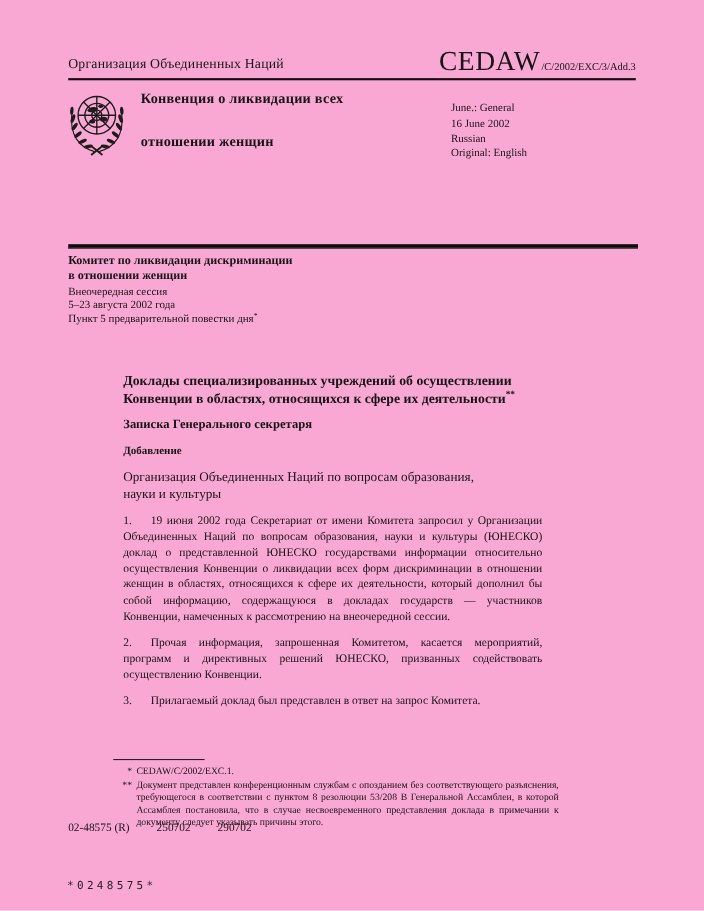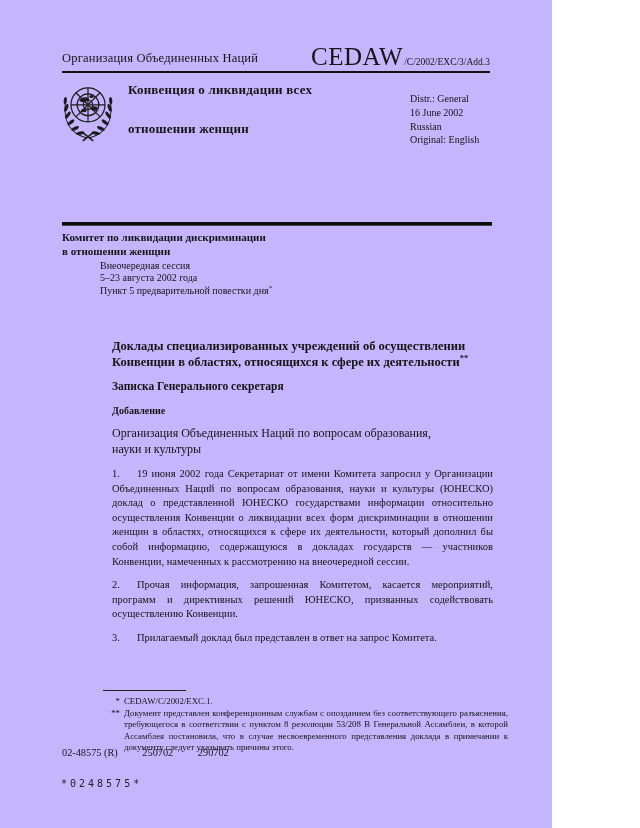--- a/index.html
+++ b/index.html
@@ -1,17 +1,17 @@
 <!DOCTYPE html>
 <html><head>
 <meta charset="utf-8">
 <style>
   html,body { margin:0; padding:0; background:#ffffff; }
   .page {
-    position:relative; width:552px; height:828px; background:#c4b5fd;
+    position:relative; width:640px; height:828px; background:#f9a8d4;
     font-family:"Liberation Serif", serif; color:#151515; overflow:hidden;
   }
   .abs { position:absolute; }
 
   
   .hdr-org { left:62px; top:51px; font-size:12.5px; letter-spacing:0.2px; }
   .hdr-symbol { right:62px; top:43px; display:flex; align-items:baseline; }
   .sym-main { font-size:25px; letter-spacing:0.5px; }
   .sym-suffix { font-size:9.5px; margin-left:1px; }
   .hdr-rule { left:62px; right:62px; top:71px; height:1.5px; background:#111; }
@@ -19,21 +19,21 @@
   
   .emblem { left:57px; top:79px; width:62px; height:64px; }
   .mast-title { left:128px; top:80px; font-size:13px; font-weight:bold; line-height:19.5px; letter-spacing:0.2px; }
   .distr { left:410px; top:92px; font-size:10px; line-height:13.8px; }
 
   .thick-rule { left:62px; right:60px; top:222px; height:2.5px; background:#0c0c0c; border-bottom:0.5px solid #444; }
 
   
   .committee { left:62px; top:231px; width:320px; }
   .c-name { font-size:11px; font-weight:bold; line-height:13.5px; margin-bottom:2px; }
-  .c-line { font-size:10px; line-height:12.3px;margin-left:38px; }
+  .c-line { font-size:10px; line-height:12.3px; }
   .c-agenda { font-size:10.5px; font-weight:bold; line-height:13.5px; margin-top:4px; }
   sup { font-size:68%; vertical-align:super; line-height:0; }
 
   
   .main-col { left:112px; top:338px; width:381px; }
   .main-col h1 { font-size:12.5px; line-height:16px; margin:0 0 10px 0; font-weight:bold; }
   .subtitle { font-size:11.5px; font-weight:bold; margin:0 0 13px 0; }
   .addendum { font-size:10px; font-weight:bold; margin:0 0 9px 0; }
   .org-title { font-size:12px; line-height:16px; font-weight:normal; margin:0 0 10px 0; }
   .body-para { font-size:10.5px; line-height:14.6px; text-align:justify; margin:0 0 9px 0; }
@@ -42,21 +42,21 @@
   
   .fn-sep { left:103px; top:690px; width:83px; height:1px; background:#222; }
   .footnotes { left:103px; top:696px; width:405px; font-size:8.8px; line-height:11.6px; }
   .fn-row { display:flex; }
   .fn-marker { width:17px; text-align:right; padding-right:4px; flex:none; }
   .fn-text { flex:1; text-align:justify; }
 
   
   .footer-line { left:62px; top:747px; font-size:10.3px; }
   .footer-line .fdate { margin-left:22px; }
-  .barcode { left:61px; top:778px; font-family:"DejaVu Sans Mono", monospace; font-size:10px; letter-spacing:3px; color:#222; }
+  .barcode { left:61px; top:800px; font-family:"DejaVu Sans Mono", monospace; font-size:10px; letter-spacing:3px; color:#222; }
 </style>
 </head>
 <body>
 
 <div class="page">
 
   <div class="abs hdr-org">Организация Объединенных Наций</div>
   <div class="abs hdr-symbol">
     <span class="sym-main">CEDAW</span>
       <span class="sym-suffix">/C/2002/EXC/3/Add.3</span>
@@ -102,21 +102,21 @@
     </svg>
   </div>
 
   <div class="abs mast-title">
     <span>Конвенция о ликвидации всех</span><br>
     <br>
     <span>отношении женщин</span>
   </div>
 
   <div class="abs distr">
-    <div>Distr.: General</div>
+    <div>June.: General</div>
     <div>16 June 2002</div>
     <div>Russian</div>
     <div>Original: English</div>
   </div>
 
   <div class="abs thick-rule"></div>
 
   <div class="abs committee">
     <div class="c-name">
       <span>Комитет по ликвидации дискриминации</span><br>

